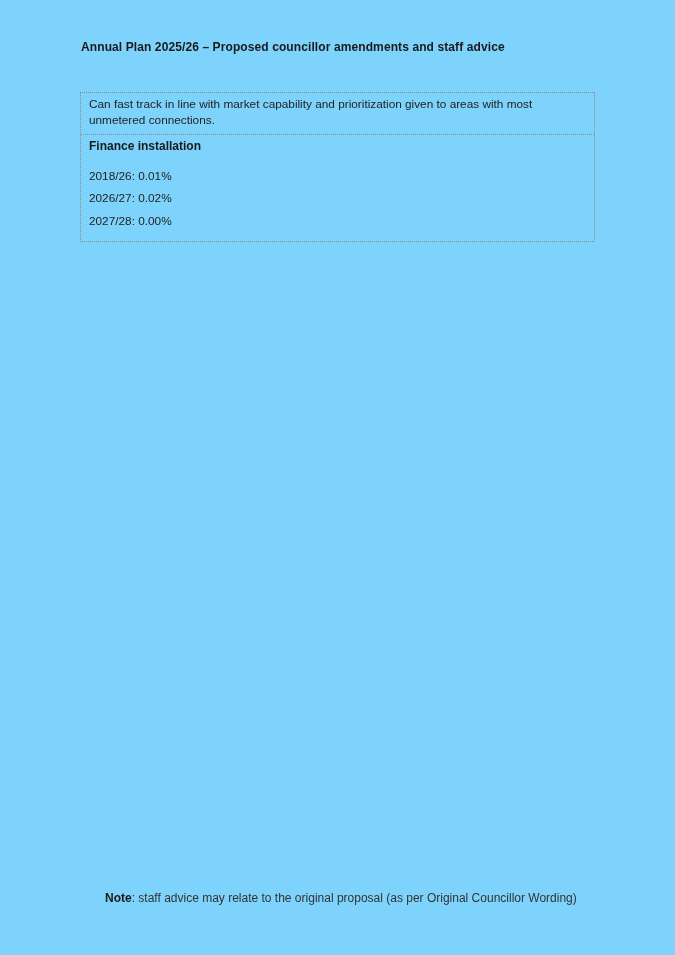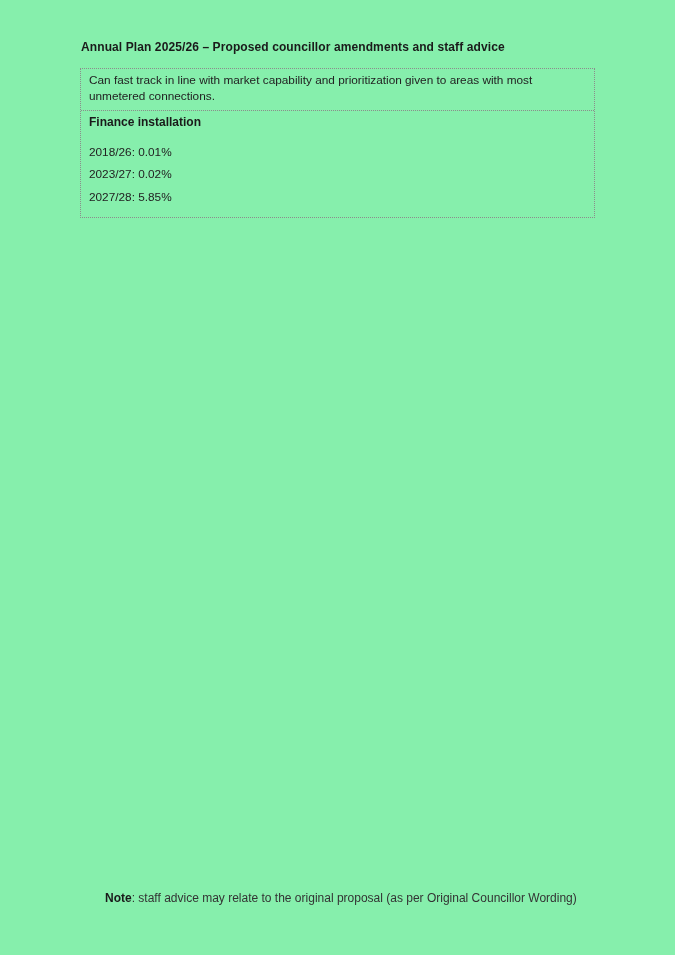--- a/index.html
+++ b/index.html
@@ -4,39 +4,39 @@
 <style>
   html, body {
     margin: 0;
     padding: 0;
     background: #ffffff;
   }
   .page {
     position: relative;
     width: 675px;
     height: 955px;
-    background: #86efac;
+    background: #7dd3fc;
     font-family: "Liberation Sans", "DejaVu Sans", sans-serif;
     color: #1f1f1f;
     box-sizing: border-box;
   }
   .doc-title {
     position: absolute;
     left: 81px;
     top: 40px;
     width: 520px;
     font-size: 12px;
     font-weight: 700;
     letter-spacing: 0.1px;
     color: #1a1a1a;
   }
   .advice-table {
     position: absolute;
     left: 80px;
-    top: 68px;
+    top: 92px;
     width: 515px;
     border: 1px dotted #8c8c8c;
     box-sizing: border-box;
   }
   .cell {
     padding: 4px 8px 6px 8px;
     font-size: 11.8px;
     line-height: 15.5px;
     color: #222222;
   }
@@ -82,22 +82,22 @@
 
   <div class="doc-title">Annual Plan 2025/26 – Proposed councillor amendments and staff advice</div>
 
   <div class="advice-table">
 
     <div class="cell">Can fast track in line with market capability and prioritization given to areas with most unmetered connections.</div>
 
     <div class="cell finance-cell cell-divider">
       <div class="finance-heading">Finance installation</div>
       <p class="rate-line">2018/26: 0.01%</p>
-      <p class="rate-line">2023/27: 0.02%</p>
-      <p class="rate-line">2027/28: 5.85%</p>
+      <p class="rate-line">2026/27: 0.02%</p>
+      <p class="rate-line">2027/28: 0.00%</p>
     </div>
 
   </div>
 
   <div class="footer-note">
     <b>Note</b><span>: staff advice may relate to the original proposal (as per Original Councillor Wording)</span>
   </div>
 
 </div>
 

